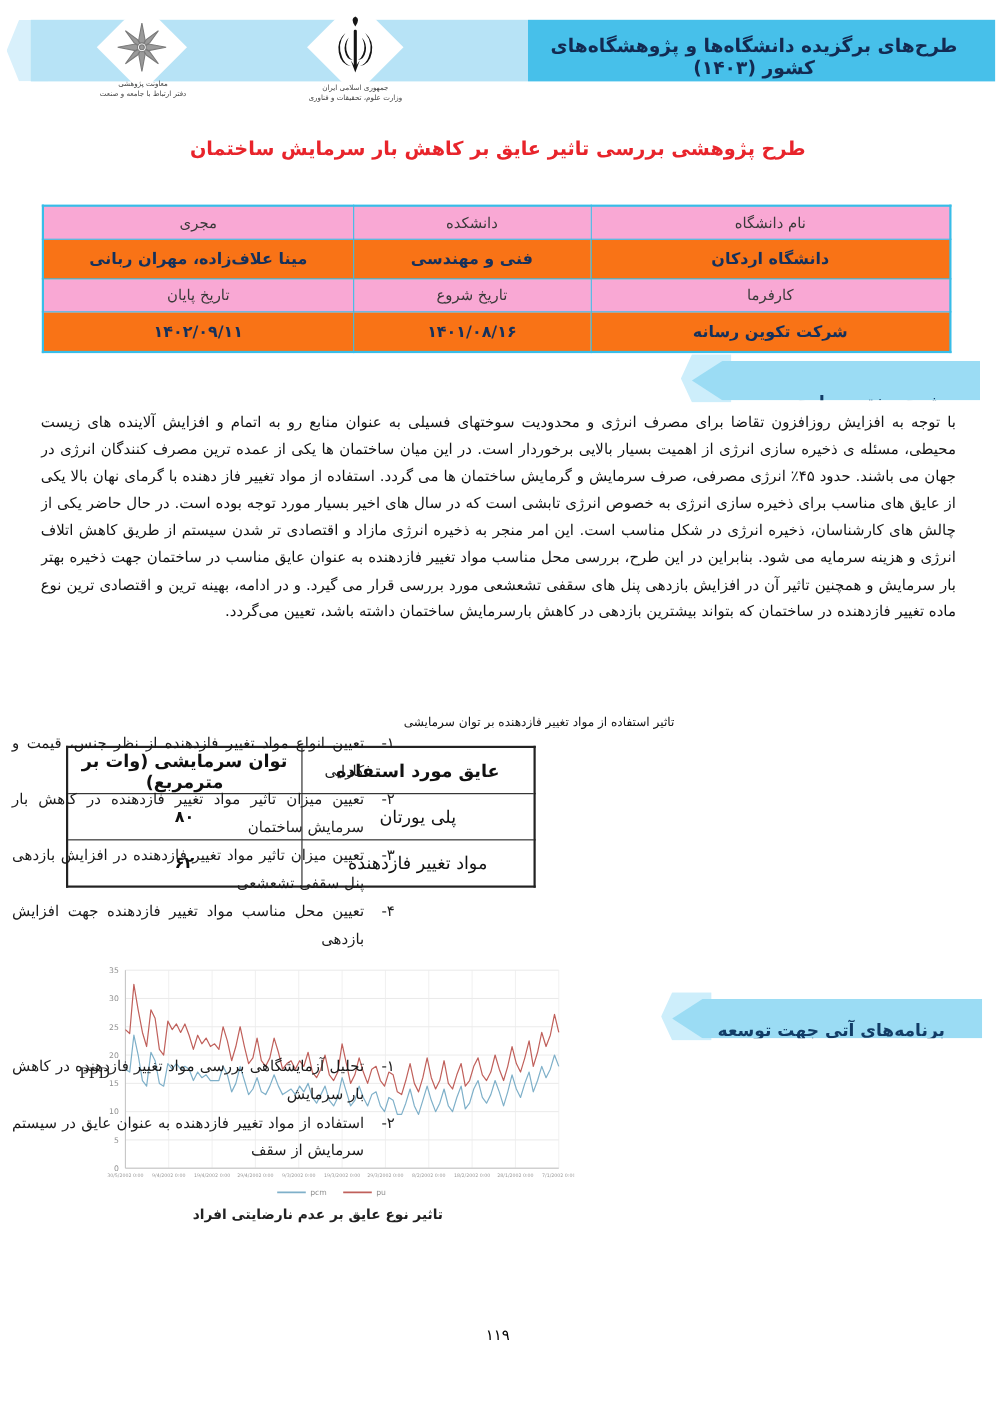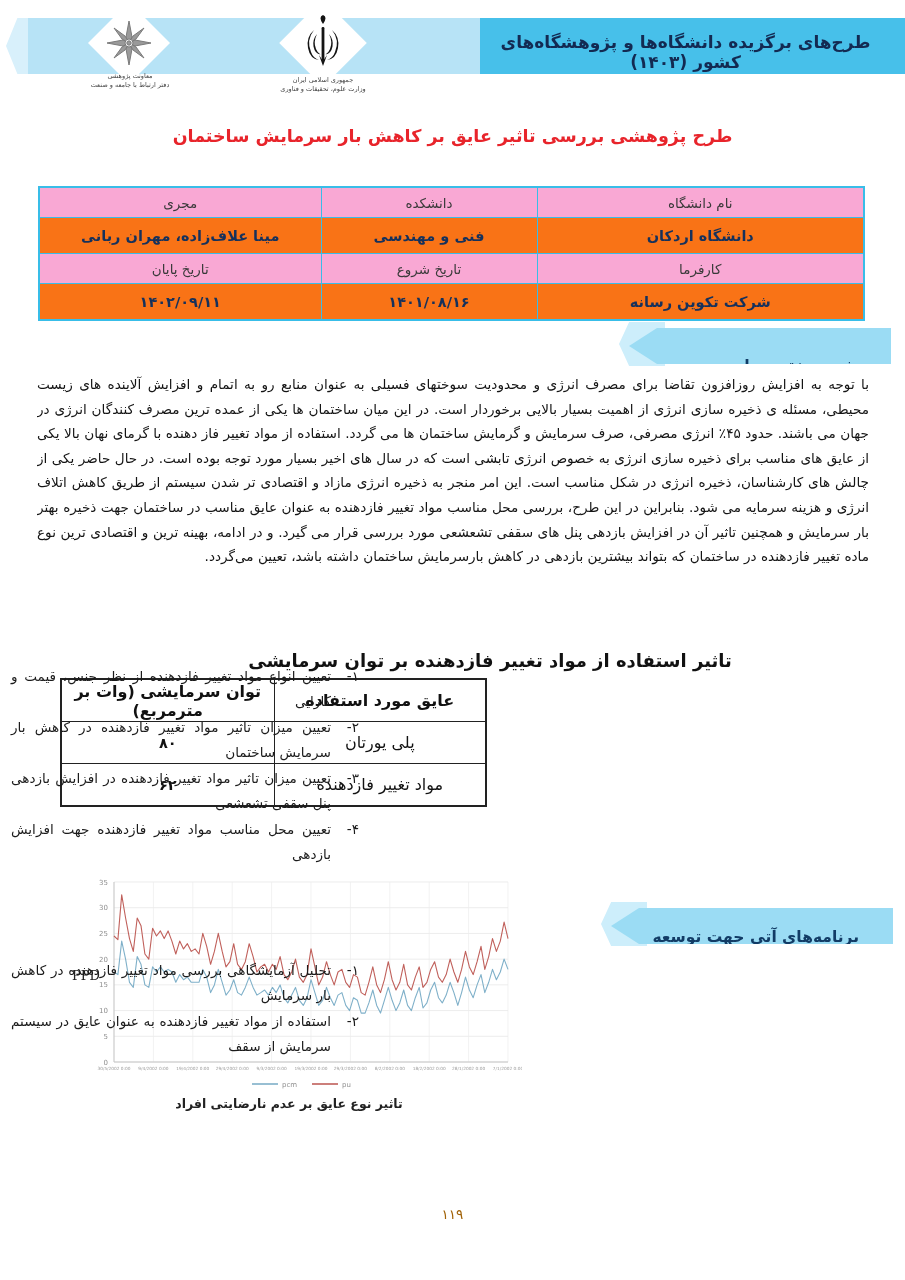--- a/index.html
+++ b/index.html
@@ -39,42 +39,42 @@
     display:flex;align-items:center;}
   .ribbon span{width:100%;text-align:right;padding-left:14px;padding-right:34px;
     font-size:15.5px;font-weight:bold;color:#123c66;margin-top:40px;}
 
   
   .summary-text{position:absolute;right:36px;left:37px;top:372px;height:222px;overflow:hidden;
     font-size:13.6px;line-height:24.6px;color:#141414;text-align:justify;}
 
   
   .dt-title{position:absolute;right:415px;left:385px;top:650px;white-space:nowrap;text-align:right;
-    font-size:18px;font-weight:bold;color:#111;}
+    font-size:11px;font-weight:normal;color:#111;}
   .dt-title-inner{display:inline-block;transform:translateX(50%);}
   table.dtab{position:absolute;right:418px;top:678px;width:425px;border-collapse:collapse;
     border:2px solid #222;table-layout:fixed;}
   table.dtab td{border:1.7px solid #222;text-align:center;vertical-align:middle;height:39px;
     font-size:16px;color:#111;}
   table.dtab tr.hd td{font-weight:600;}
   table.dtab td.num{font-weight:bold;font-size:14.5px;margin-left:20px;}
 
   
   .chart-box{position:absolute;left:56px;top:872px;width:466px;height:226px;direction:ltr;}
   .chart-caption{position:absolute;left:56px;width:466px;top:1096px;text-align:center;
     font-size:12.5px;font-weight:600;color:#222;}
 
   
   .rlist{position:absolute;right:546px;width:348px;font-size:13.6px;line-height:25px;color:#1b1b1b;}
   .rlist .li{display:flex;gap:6px;margin-bottom:1px;}
   .rlist .num{flex:0 0 22px;text-align:right;}
   .rlist .txt{flex:1;text-align:justify;}
 
   .page-number{position:absolute;left:0;right:0;top:1206px;text-align:center;
-    font-size:13.5px;color:#a16207;}
+    font-size:13.5px;color:#000000;}
 </style>
 </head>
 <body>
 
 <div class="page">
 
   <div class="band-arrow"></div>
   <div class="band-light"></div>
   <div class="band-bright"></div>
 

